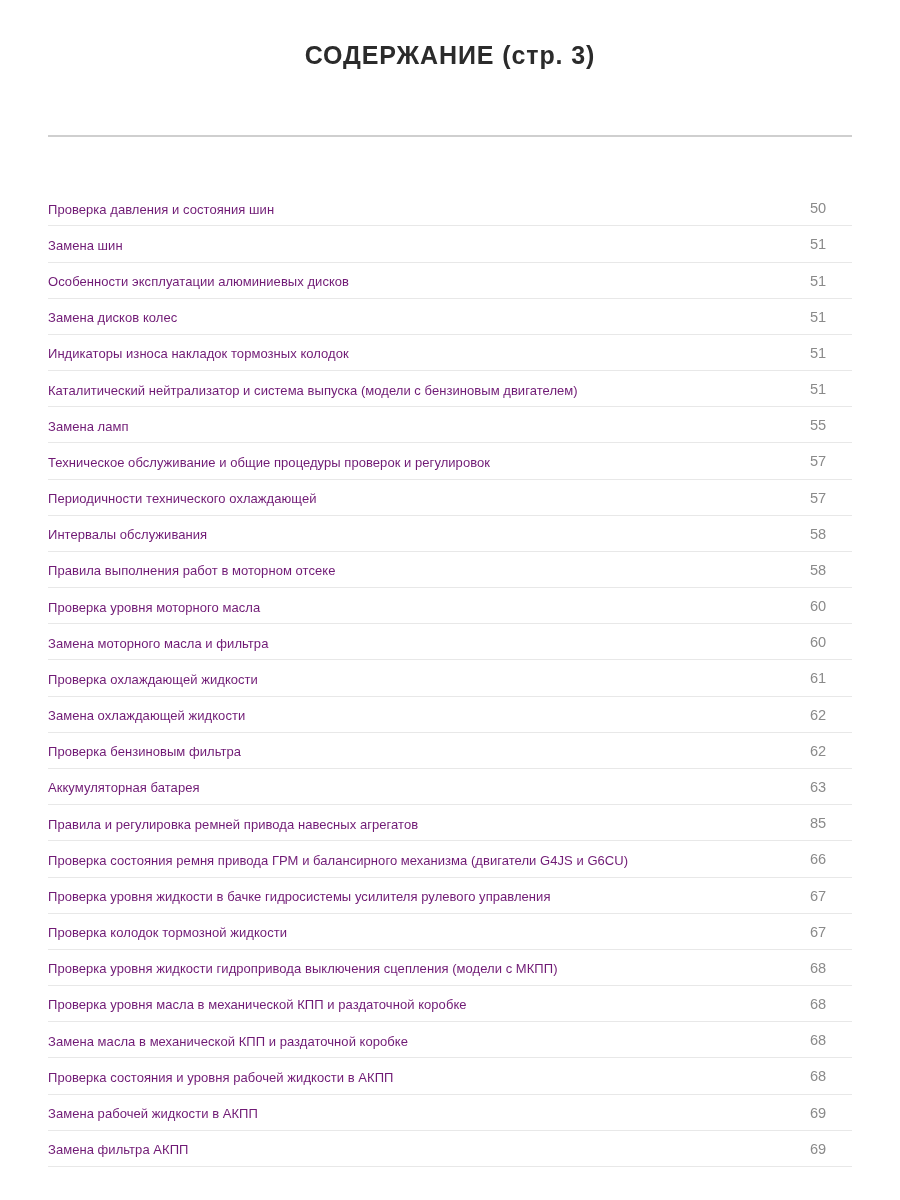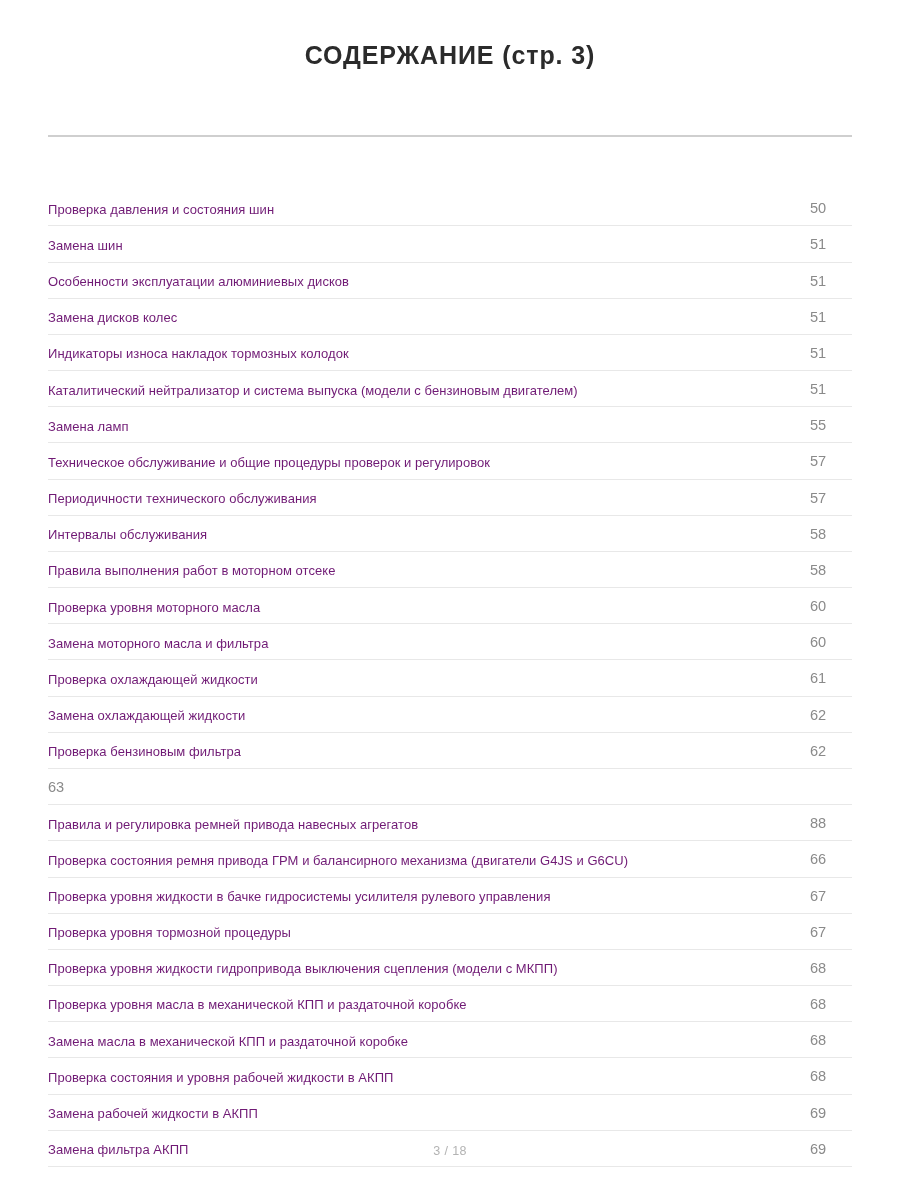--- a/index.html
+++ b/index.html
@@ -131,21 +131,21 @@
       </div>
       <div class="toc-row">
         <div class="toc-label">Замена ламп</div>
         <div class="toc-page">55</div>
       </div>
       <div class="toc-row">
         <div class="toc-label">Техническое обслуживание и общие процедуры проверок и регулировок</div>
         <div class="toc-page">57</div>
       </div>
       <div class="toc-row">
-        <div class="toc-label">Периодичности технического обслуживания</div>
+        <div class="toc-label">Периодичности технического охлаждающей</div>
         <div class="toc-page">57</div>
       </div>
       <div class="toc-row">
         <div class="toc-label">Интервалы обслуживания</div>
         <div class="toc-page">58</div>
       </div>
       <div class="toc-row">
         <div class="toc-label">Правила выполнения работ в моторном отсеке</div>
         <div class="toc-page">58</div>
       </div>
@@ -163,36 +163,37 @@
       </div>
       <div class="toc-row">
         <div class="toc-label">Замена охлаждающей жидкости</div>
         <div class="toc-page">62</div>
       </div>
       <div class="toc-row">
         <div class="toc-label">Проверка бензиновым фильтра</div>
         <div class="toc-page">62</div>
       </div>
       <div class="toc-row">
+        <div class="toc-label">Аккумуляторная батарея</div>
         <div class="toc-page">63</div>
       </div>
       <div class="toc-row">
         <div class="toc-label">Правила и регулировка ремней привода навесных агрегатов</div>
-        <div class="toc-page">88</div>
+        <div class="toc-page">85</div>
       </div>
       <div class="toc-row">
         <div class="toc-label">Проверка состояния ремня привода ГРМ и балансирного механизма (двигатели G4JS и G6CU)</div>
         <div class="toc-page">66</div>
       </div>
       <div class="toc-row">
         <div class="toc-label">Проверка уровня жидкости в бачке гидросистемы усилителя рулевого управления</div>
         <div class="toc-page">67</div>
       </div>
       <div class="toc-row">
-        <div class="toc-label">Проверка уровня тормозной процедуры</div>
+        <div class="toc-label">Проверка колодок тормозной жидкости</div>
         <div class="toc-page">67</div>
       </div>
       <div class="toc-row">
         <div class="toc-label">Проверка уровня жидкости гидропривода выключения сцепления (модели с МКПП)</div>
         <div class="toc-page">68</div>
       </div>
       <div class="toc-row">
         <div class="toc-label">Проверка уровня масла в механической КПП и раздаточной коробке</div>
         <div class="toc-page">68</div>
       </div>
@@ -207,15 +208,14 @@
       <div class="toc-row">
         <div class="toc-label">Замена рабочей жидкости в АКПП</div>
         <div class="toc-page">69</div>
       </div>
       <div class="toc-row">
         <div class="toc-label">Замена фильтра АКПП</div>
         <div class="toc-page">69</div>
       </div>
     </div>
 
-  <div class="footer">3 / 18</div>
 
 </div>
 
 </body></html>

